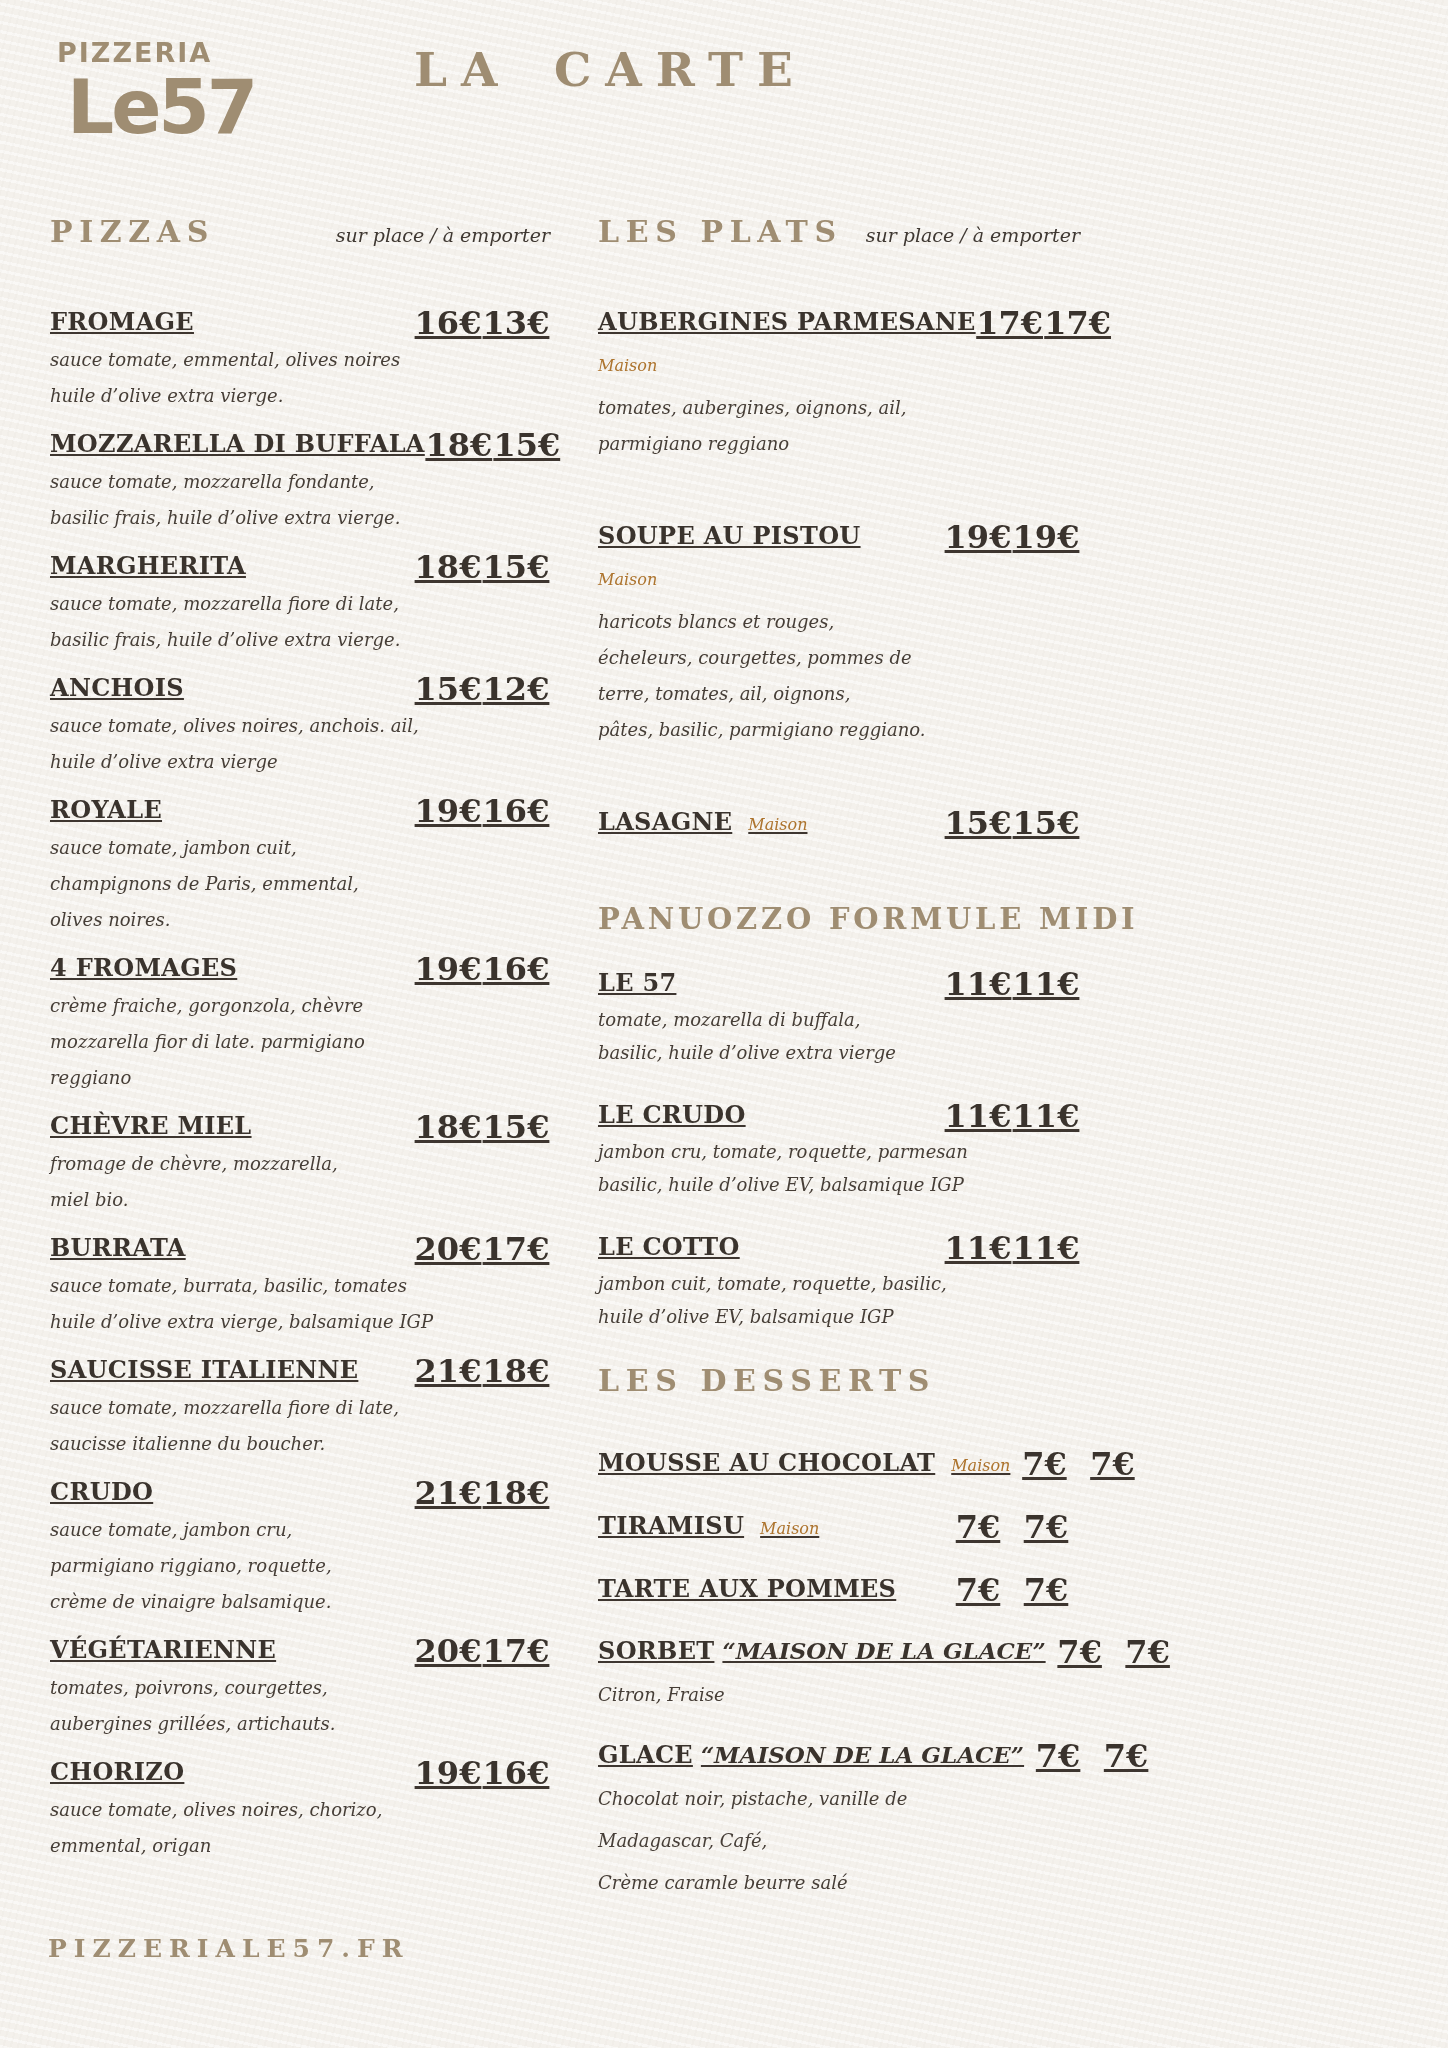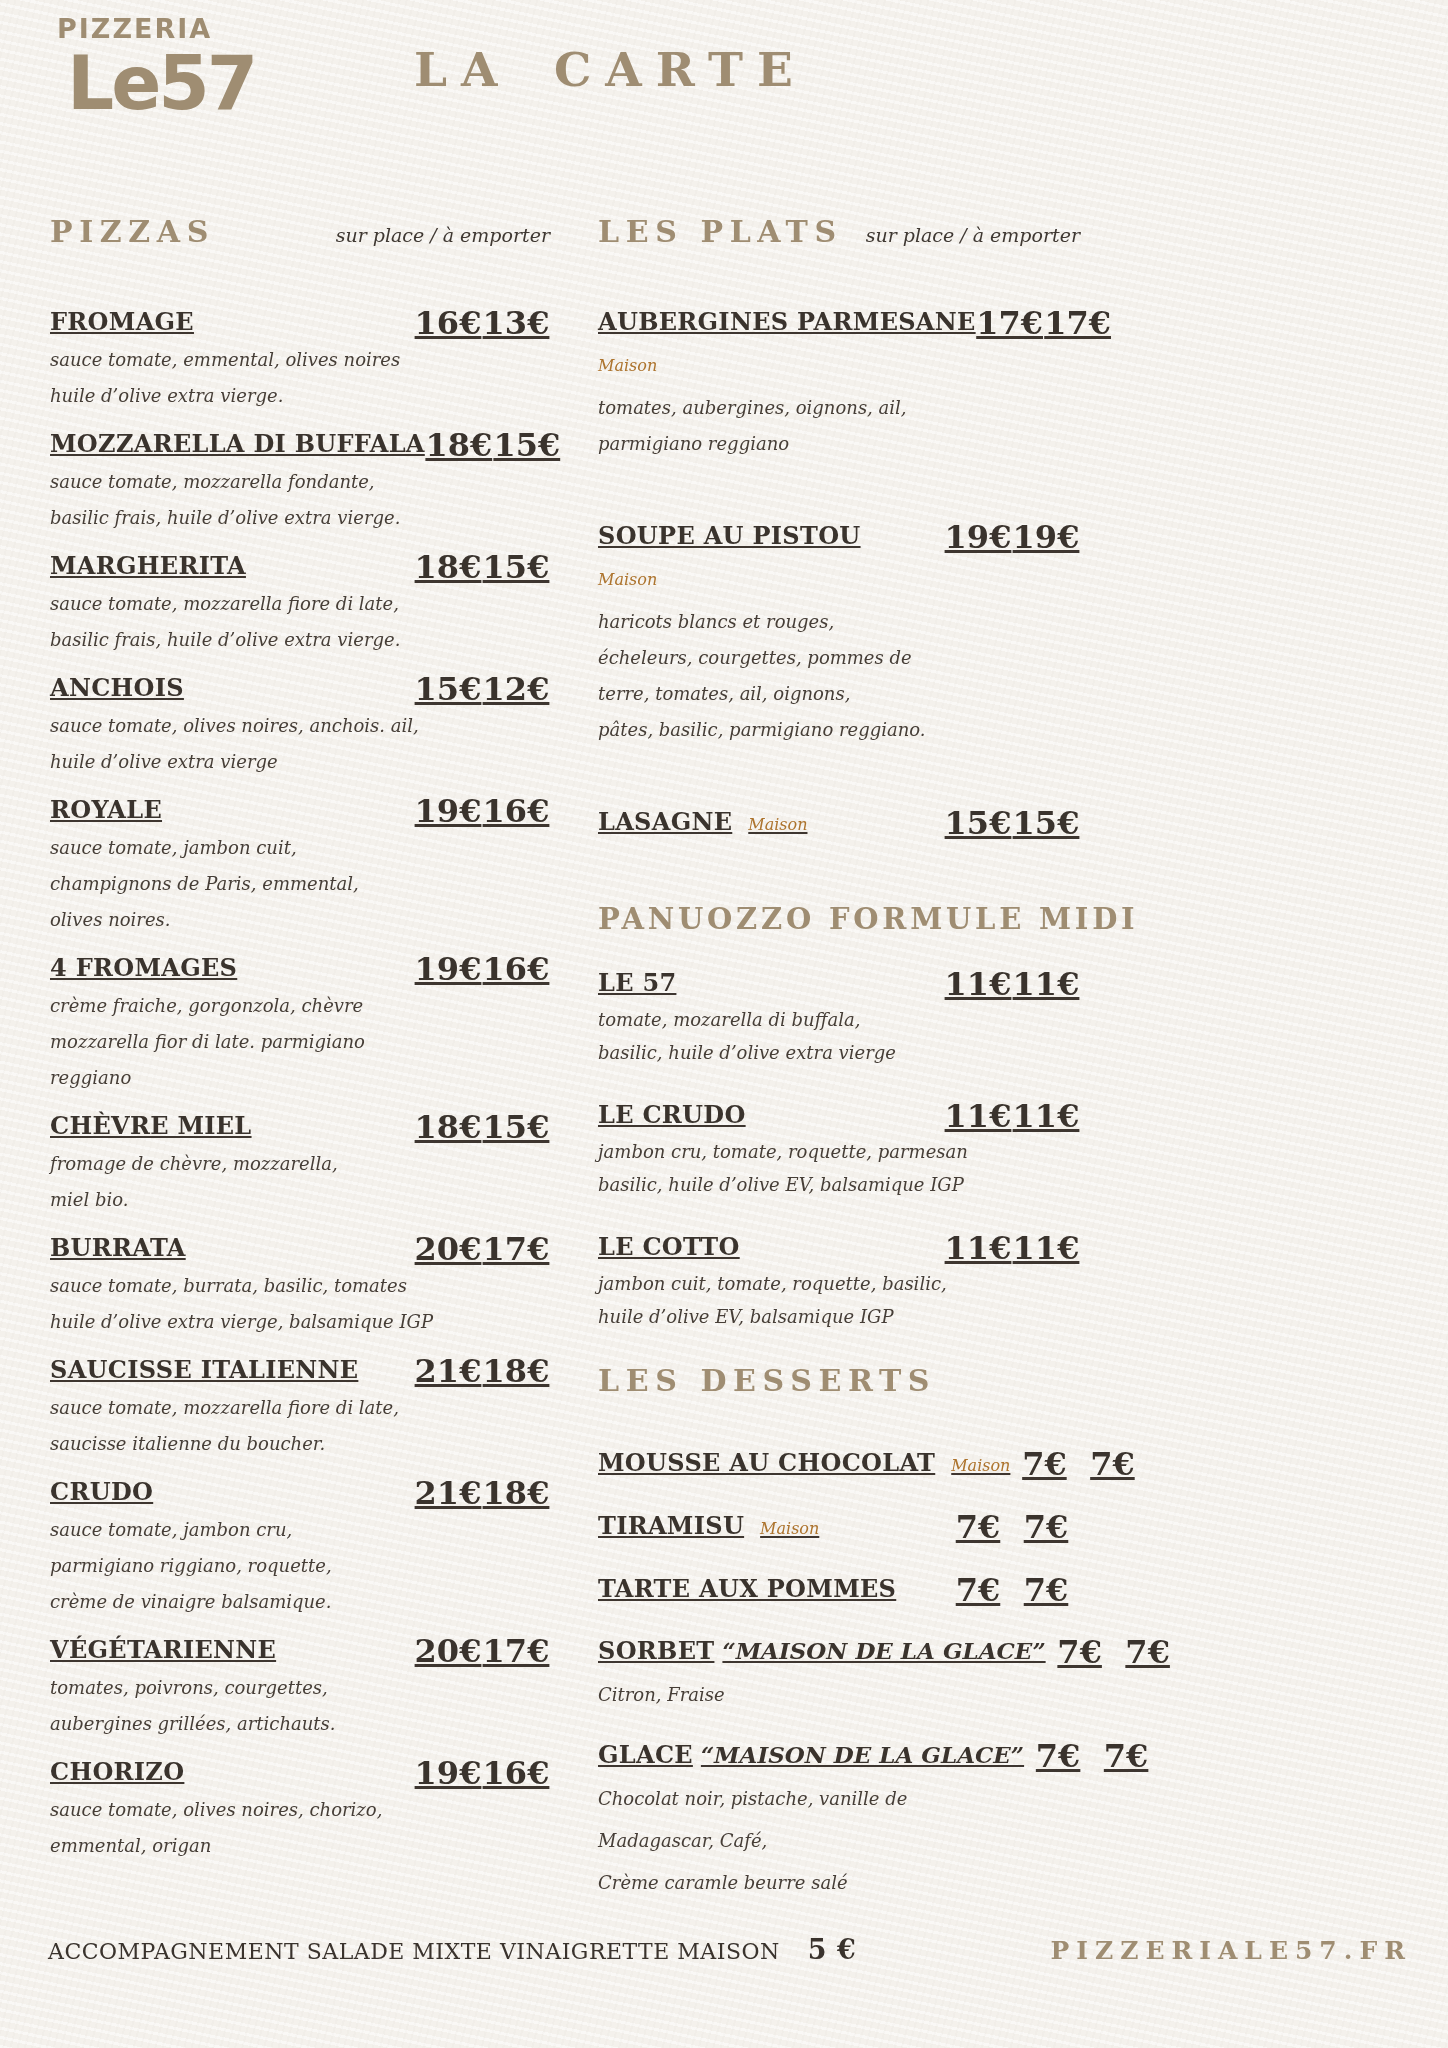--- a/index.html
+++ b/index.html
@@ -9,21 +9,21 @@
     margin:0 auto;
     background:
       repeating-linear-gradient(105deg, rgba(120,110,95,0.025) 0 2px, rgba(0,0,0,0) 2px 7px),
       repeating-linear-gradient(12deg, rgba(255,255,255,0.5) 0 3px, rgba(0,0,0,0) 3px 9px),
       var(--bg,#f4f1ec);
     font-family:"DejaVu Serif", serif;
     color:var(--text,#3e3630);
     overflow:hidden;
   }
   
-  .logo{position:absolute;left:57px;top:15px;color:var(--accent,#998669);line-height:1;}
+  .logo{position:absolute;left:57px;top:39px;color:var(--accent,#998669);line-height:1;}
   .logo-top{font-family:"DejaVu Sans", sans-serif;font-weight:800;font-size:27px;letter-spacing:2px;}
   .logo-bottom{font-family:"DejaVu Sans", sans-serif;font-weight:800;font-size:74px;letter-spacing:-3px;margin-top:4px;margin-left:10px;}
   .title{
     position:absolute;left:414px;top:42px;margin:0;
     font-size:47px;font-weight:600;letter-spacing:14px;word-spacing:12px;
     color:var(--accent,#a29071);white-space:nowrap;
   }
   
   .col{position:absolute;top:212px;}
   .col-left{left:50px;width:500px;}
@@ -296,18 +296,15 @@
             <span class="price">7€</span>
           </div>
           <div class="desc">Chocolat noir, pistache, vanille de</div>
           <div class="desc">Madagascar, Café,</div>
           <div class="desc">Crème caramle beurre salé</div>
         </div>
       </section>
     </main>
 
   <div class="footer">
-    <div class="footer-left">
-      <span>ACCOMPAGNEMENT SALADE MIXTE VINAIGRETTE MAISON</span><span class="footer-price">5 €</span>
-    </div>
     <div class="footer-right">PIZZERIALE57.FR</div>
   </div>
 </div>
 
 </body></html>

